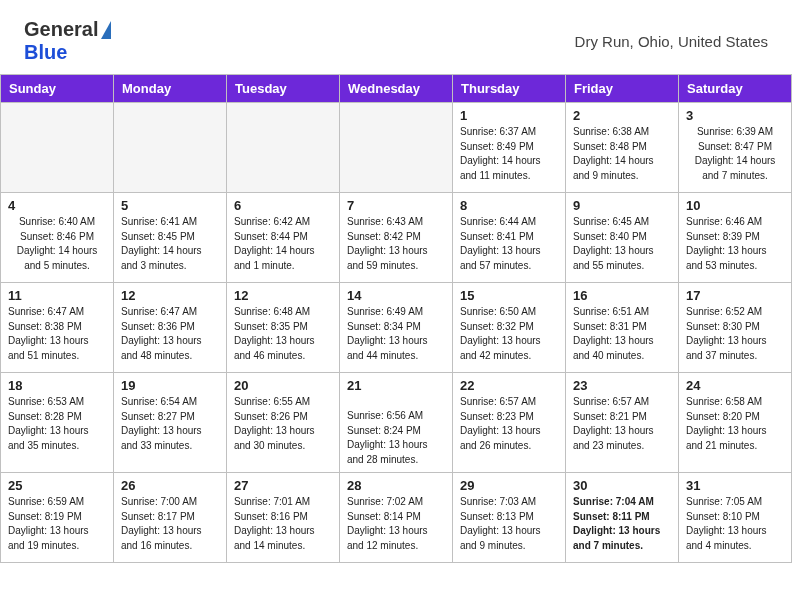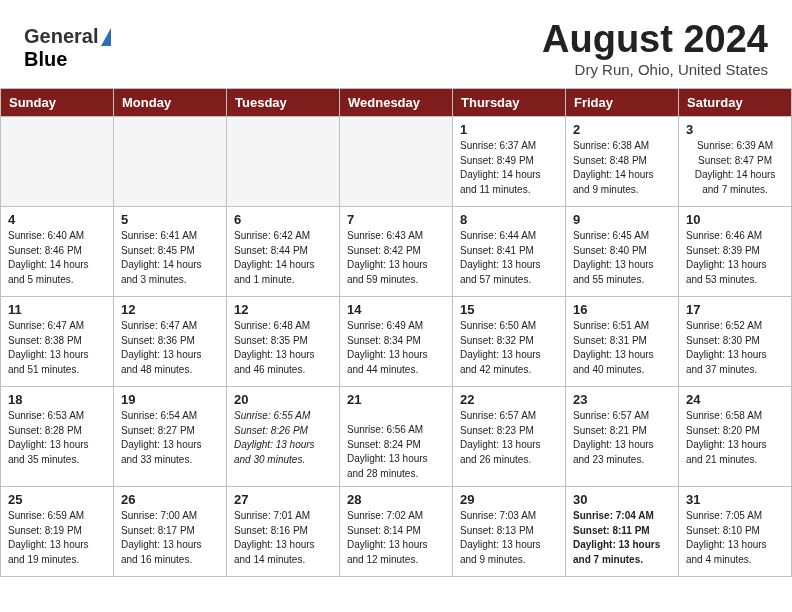--- a/index.html
+++ b/index.html
@@ -1,44 +1,43 @@
 <!DOCTYPE html>
 <html><head>
   <meta charset="utf-8">
   <style>
     * { box-sizing: border-box; margin: 0; padding: 0; }
     body { font-family: Arial, sans-serif; background: #fff; width: 792px; min-height: 612px; }
     .header { display: flex; justify-content: space-between; align-items: center; padding: 18px 24px 10px 24px; }
     .logo-wrapper { display: flex; align-items: center; }
     .title-block { text-align: right; }
     .calendar { width: 100%; border-collapse: collapse; margin: 0 0 0 0; }
-    .calendar th { background: #7f1d1d; color: #fff; text-align: left; padding: 6px 8px; font-size: 13px; border: 1px solid #c0c0c0; }
+    .calendar th { background: #6d28d9; color: #fff; text-align: left; padding: 6px 8px; font-size: 13px; border: 1px solid #c0c0c0; }
     .calendar td { border: 1px solid #c0c0c0; vertical-align: top; padding: 5px 7px; font-size: 11px; color: #222; background: #fff; width: 113px; min-height: 80px; }
     .calendar td.empty { background: #f5f5f5; }
     .day-num { font-weight: bold; font-size: 13px; margin-bottom: 2px; }
     .day-info { font-size: 10px; line-height: 1.45; color: #222; }
     .calendar tr td { height: 90px; }
   </style>
 </head>
 <body>
 
 <div class="header">
   <div class="logo-wrapper">
     <div>
       <div style="display:flex;align-items:center;">
         <span style="font-size:20px;font-weight:bold;color:#333;">General</span>
         <span style="display:inline-block;width:0;height:0;border-left:10px solid transparent;border-bottom:18px solid #2a6ebb;margin-left:3px;vertical-align:middle;"></span>
       </div>
       <div>
-        <span style="font-size:20px;font-weight:bold;color:#000000;">Blue</span>
+        <span style="font-size:20px;font-weight:bold;color:#1d4ed8;">Blue</span>
       </div>
     </div>
   </div>
   <div class="title-block">
-    <div style="font-size:38px;font-weight:bold;color:#222;">August 2024</div>
     <div style="font-size:15px;color:#444;">Dry Run, Ohio, United States</div>
   </div>
 </div>
 
 <table class="calendar">
   <thead>
     <tr>
     <th>Sunday</th>
         <th>Monday</th>
         <th>Tuesday</th>
@@ -72,21 +71,21 @@
           <div class="day-num">3</div>
           <div class="day-info" style="white-space: pre-line; text-align: center;">Sunrise: 6:39 AM
 Sunset: 8:47 PM
 Daylight: 14 hours
 and 7 minutes.</div>
         </td>
       </tr>
       <tr>
         <td>
           <div class="day-num">4</div>
-          <div class="day-info" style="white-space: pre-line;">Sunrise: 6:40 AM
+          <div class="day-info" style="white-space: pre-line; text-align: center;">Sunrise: 6:40 AM
 Sunset: 8:46 PM
 Daylight: 14 hours
 and 5 minutes.</div>
         </td>
         <td>
           <div class="day-num">5</div>
           <div class="day-info" style="white-space: pre-line;">Sunrise: 6:41 AM
 Sunset: 8:45 PM
 Daylight: 14 hours
 and 3 minutes.</div>
@@ -188,21 +187,21 @@
         </td>
         <td>
           <div class="day-num">19</div>
           <div class="day-info" style="white-space: pre-line;">Sunrise: 6:54 AM
 Sunset: 8:27 PM
 Daylight: 13 hours
 and 33 minutes.</div>
         </td>
         <td>
           <div class="day-num">20</div>
-          <div class="day-info" style="white-space: pre-line; font-style: italic;">Sunrise: 6:55 AM
+          <div class="day-info" style="white-space: pre-line;">Sunrise: 6:55 AM
 Sunset: 8:26 PM
 Daylight: 13 hours
 and 30 minutes.</div>
         </td>
         <td>
           <div class="day-num">21</div>
           <div class="day-info" style="white-space: pre-line; margin-top: 16px;">Sunrise: 6:56 AM
 Sunset: 8:24 PM
 Daylight: 13 hours
 and 28 minutes.</div>

